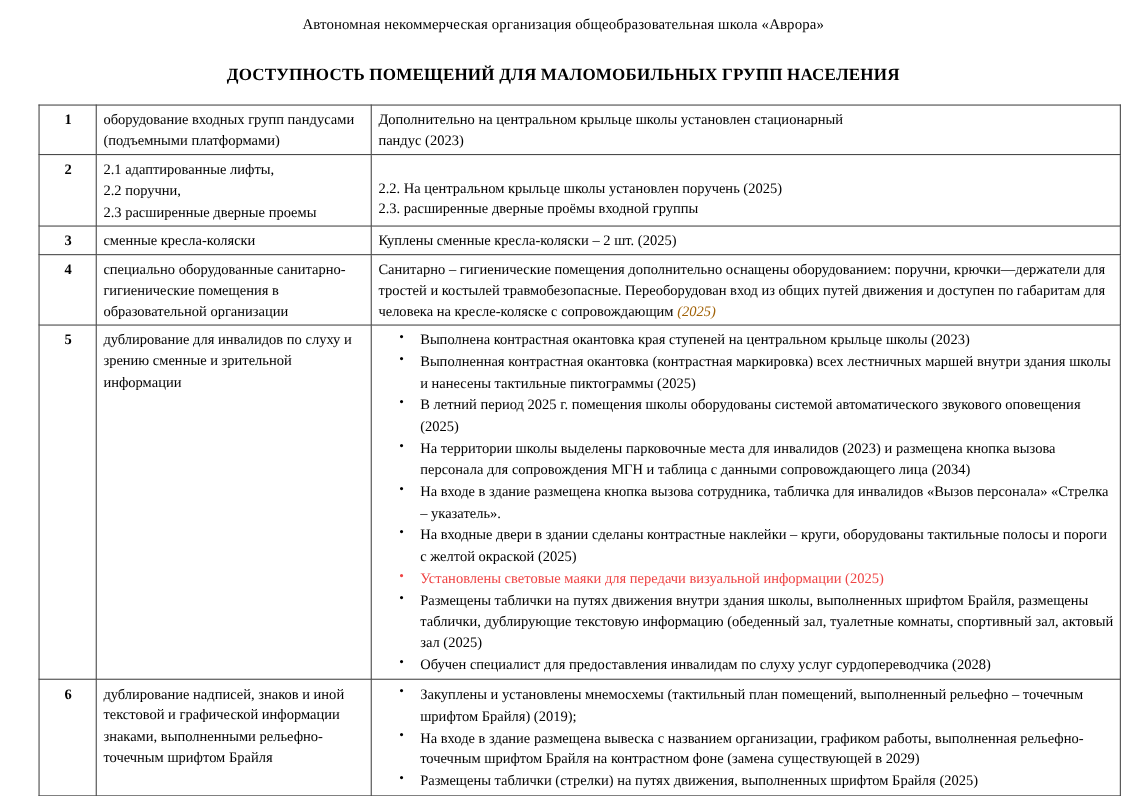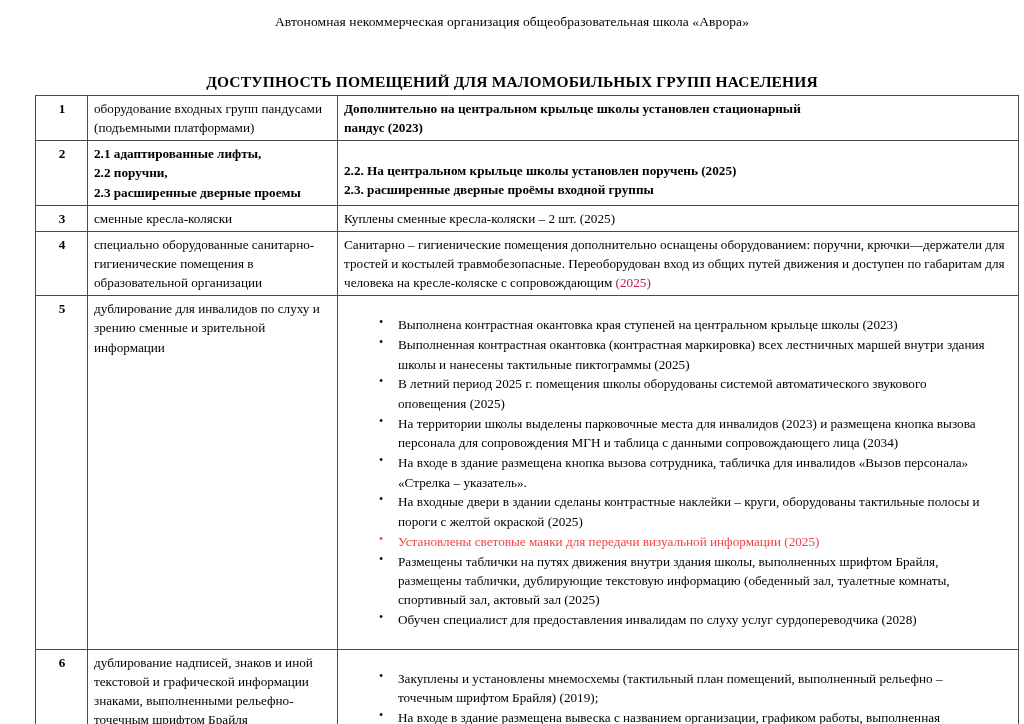--- a/index.html
+++ b/index.html
@@ -26,21 +26,21 @@
     font-size: 13.5px;
     line-height: 1.2;
     padding-top: 14px;
     letter-spacing: 0.1px;
   }
   .doc-title {
     text-align: center;
     font-size: 15.5px;
     font-weight: bold;
     line-height: 1.2;
-    margin-top: 43px;
+    margin-top: 30px;
     letter-spacing: 0.15px;
   }
   table.access-table {
     position: absolute;
     left: 35px;
     top: 95px;
     width: 947px;
     border-collapse: collapse;
     table-layout: fixed;
   }
@@ -58,42 +58,42 @@
     padding-top: 4px;
   }
   td.col-req {
     width: 238px;
   }
   td.col-info {
     width: 669px;
   }
   .plain-line {
     display: block;
-    font-weight: bold;
   }
   ul.bullets {
-    margin: 16px;
+    margin: 0;
     padding: 0;
     list-style: none;
   }
   ul.bullets > li {
     position: relative;
     padding-left: 38px;
     margin: 0 0 0.5px 0;
     line-height: 1.47;
   }
   ul.bullets > li::before {
     content: "\2022";
     position: absolute;
     left: 19px;
     top: -1px;
     font-size: 12px;
   }
   .faded {
-    color: #be185d;
+    color: #a16207;
+    font-style: italic;
   }
   .soft {
     color: #ef4444;
   }
   .spacer-top {
     display: block;
     height: 17px;
   }
 </style>
 </head>

